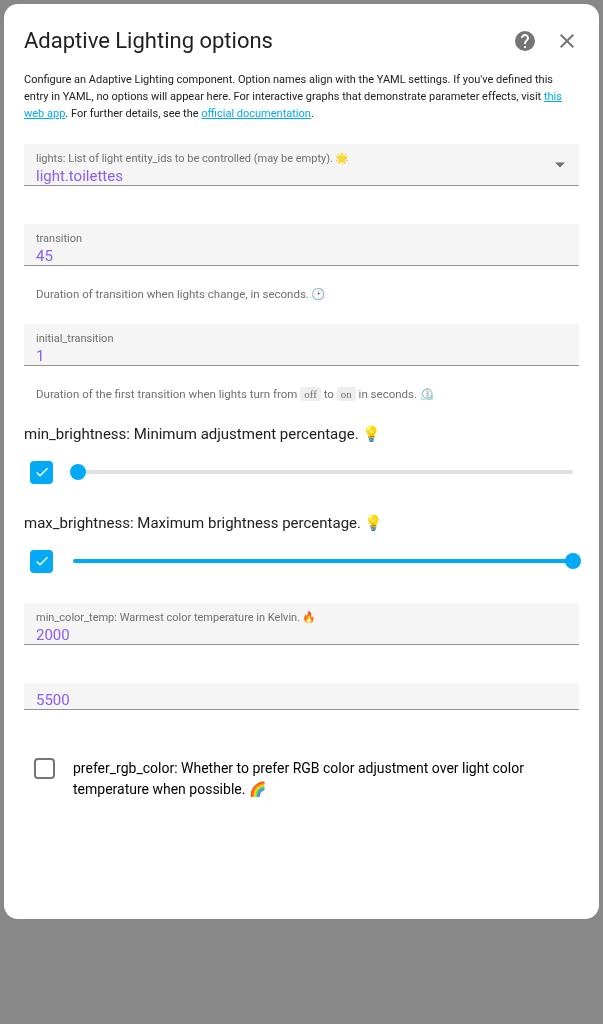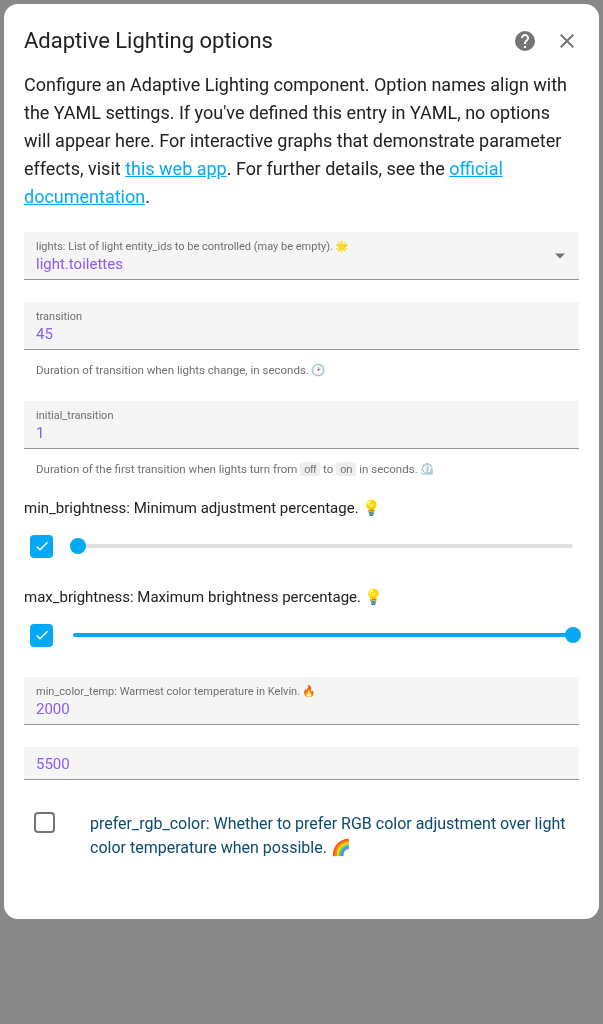--- a/index.html
+++ b/index.html
@@ -31,31 +31,31 @@
       color: #212121;
     }
     .header-icons { display: flex; gap: 18px; align-items:center; }
     .icon-btn {
       width: 24px; height: 24px;
       display:flex; align-items:center; justify-content:center;
       color: #757575;
       cursor: pointer;
     }
     .intro {
-      font-size: 18px;
+      font-size: 11px;
       color: #212121;
       line-height: 1.55;
       margin-bottom: 22px;
     }
     .intro a { color: #03a9f4; text-decoration: underline; }
     .field {
       background: #f5f5f5;
       border-bottom: 1px solid #949494;
-      padding: 8px 12px 6px 12px;
-      margin-bottom: 4px;
+      padding: 8px 12px 0 12px;
+      margin-bottom: 20px;
       position: relative;
     }
     .field-label {
       font-size: 11px;
       color: #6f6f6f;
       margin-bottom: 2px;
     }
     .field-value {
       font-size: 15px;
       color: #8b5cf6;
@@ -73,21 +73,21 @@
     .helper {
       font-size: 11.5px;
       color: #6f6f6f;
       margin: 12px 0 22px 12px;
       line-height:1.4;
     }
     .helper code {
       background: #eee;
       padding: 1px 4px;
       border-radius: 3px;
-      font-family: Liberation Sans, sans-serif;
+      font-family: Liberation Serif, serif;
       font-size: 11px;
     }
     .section-heading {
       font-size: 15px;
       color: #212121;
       margin: 18px 0 18px 0;
     }
     .slider-row {
       display: flex;
       align-items: center;
@@ -131,24 +131,23 @@
       border-radius: 50%;
       transform: translateX(-50%);
     }
     .checkbox-row {
       display:flex;
       align-items:flex-start;
       gap: 18px;
       padding: 0 10px;
     }
     .checkbox-label {
-      font-size: 16px;
-      color: #0c4a6e;
+      font-size: 14px;
+      color: #000000;
       line-height: 1.5;
-      margin-left: 17px;
     }
     .spacer { height: 18px; }
   </style>
 </head>
 <body>
 
 <div class="dialog">
   <div class="dialog-header">
     <div class="dialog-title">Adaptive Lighting options</div>
     <div class="header-icons">

